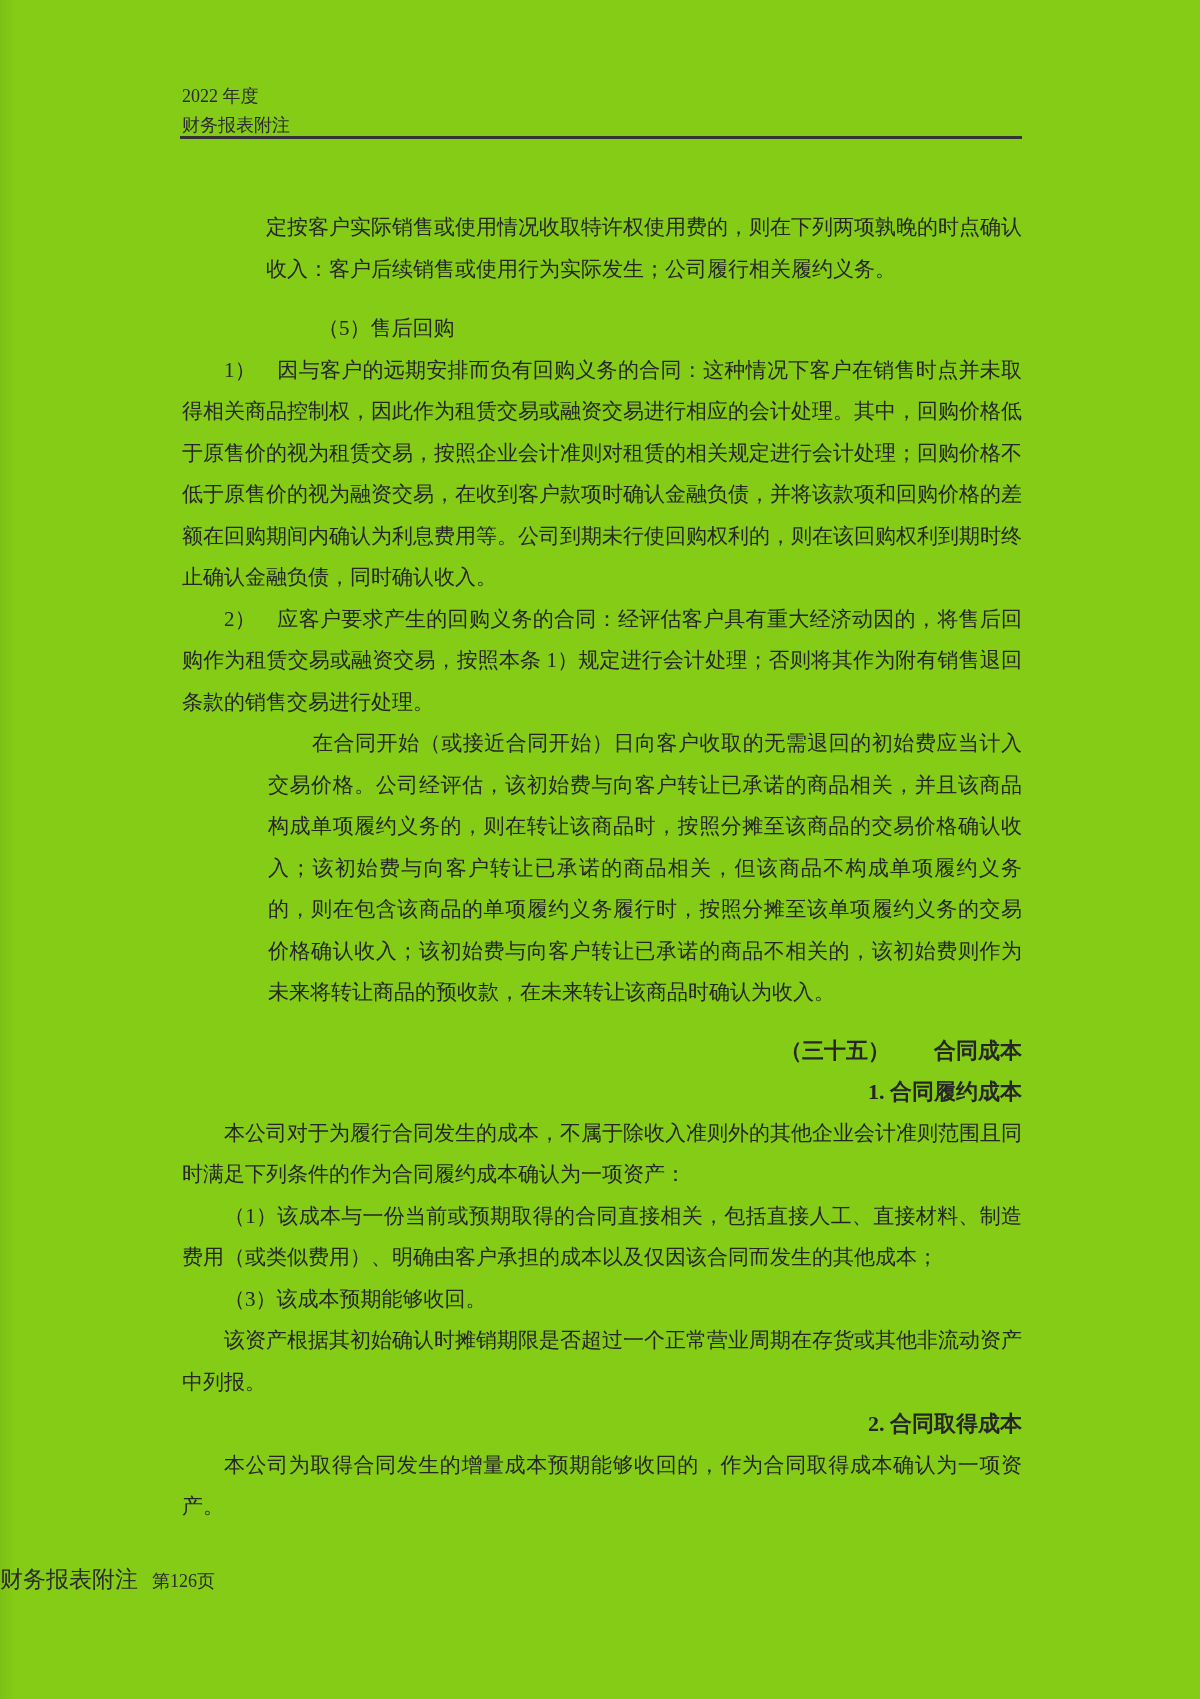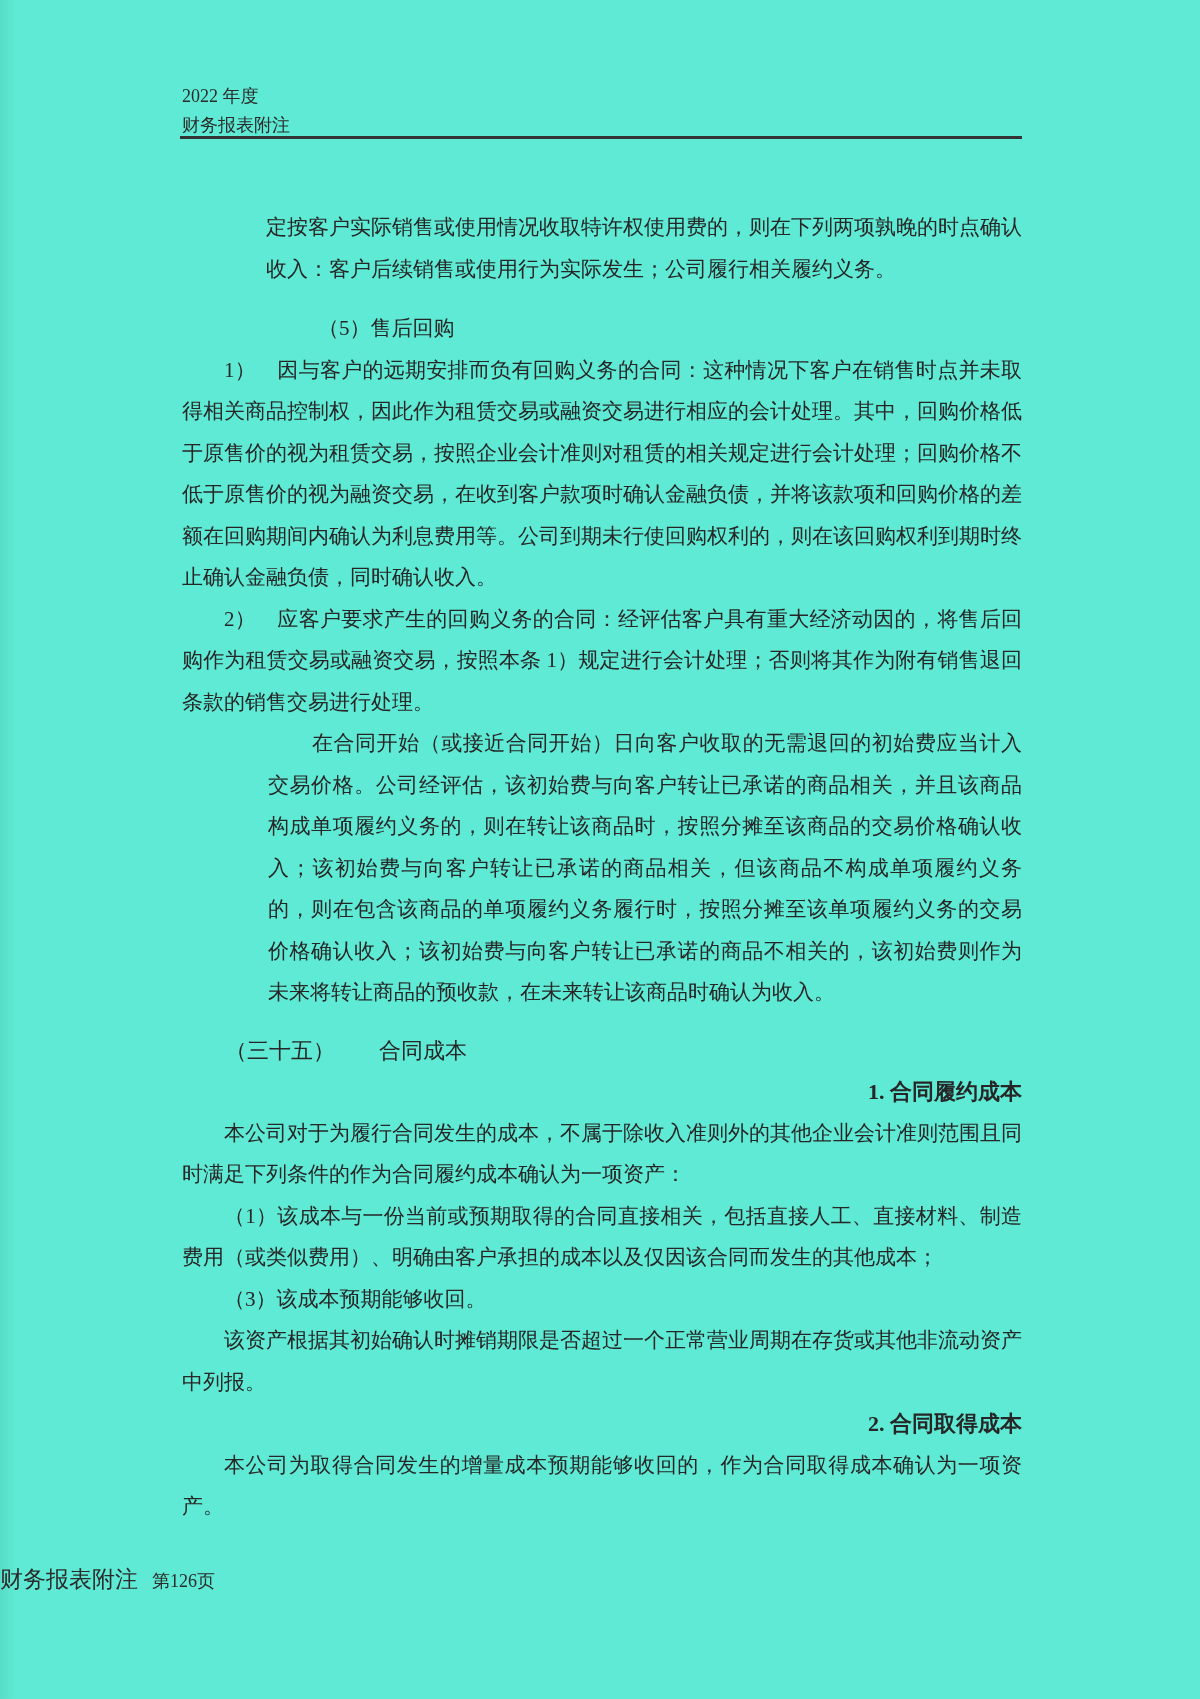--- a/index.html
+++ b/index.html
@@ -5,21 +5,21 @@
   html,body{margin:0;padding:0;}
   body{
     background:#e8e8e6;
     font-family:"Liberation Serif","DejaVu Serif",serif;
   }
   .page{
     position:relative;
     width:1200px;
     height:1699px;
     margin:0 auto;
-    background:#5eead4;
+    background:#84cc16;
     overflow:hidden;
     color:#262626;
   }
   
   .page::before{
     content:"";
     position:absolute;
     left:0;top:0;bottom:0;width:16px;
     background:linear-gradient(90deg,rgba(0,0,0,0.06),rgba(0,0,0,0));
     pointer-events:none;
@@ -52,25 +52,25 @@
     line-height:41.5px;
     text-align:justify;
     color:#262626;
     font-weight:normal;
   }
   .indent-block{margin-left:84px;}
   .indent-block-first{margin-left:86px;text-indent:44px;}
   .sub-item-heading{margin-left:136px;text-align:left;margin-top:18px;}
   .para{text-indent:42px;}
   .section-heading{
-    font-weight:normal;
+    font-weight:bold;
     margin-left:43px;
     margin-top:16px;
     font-size:22px;
-    text-align:left;
+    text-align:right;
   }
   .bold-sub{
     font-weight:bold;
     margin-left:43px;
     font-size:22px;
     text-align:right;
   }
   .footer{
     position:absolute;
     left:0;

